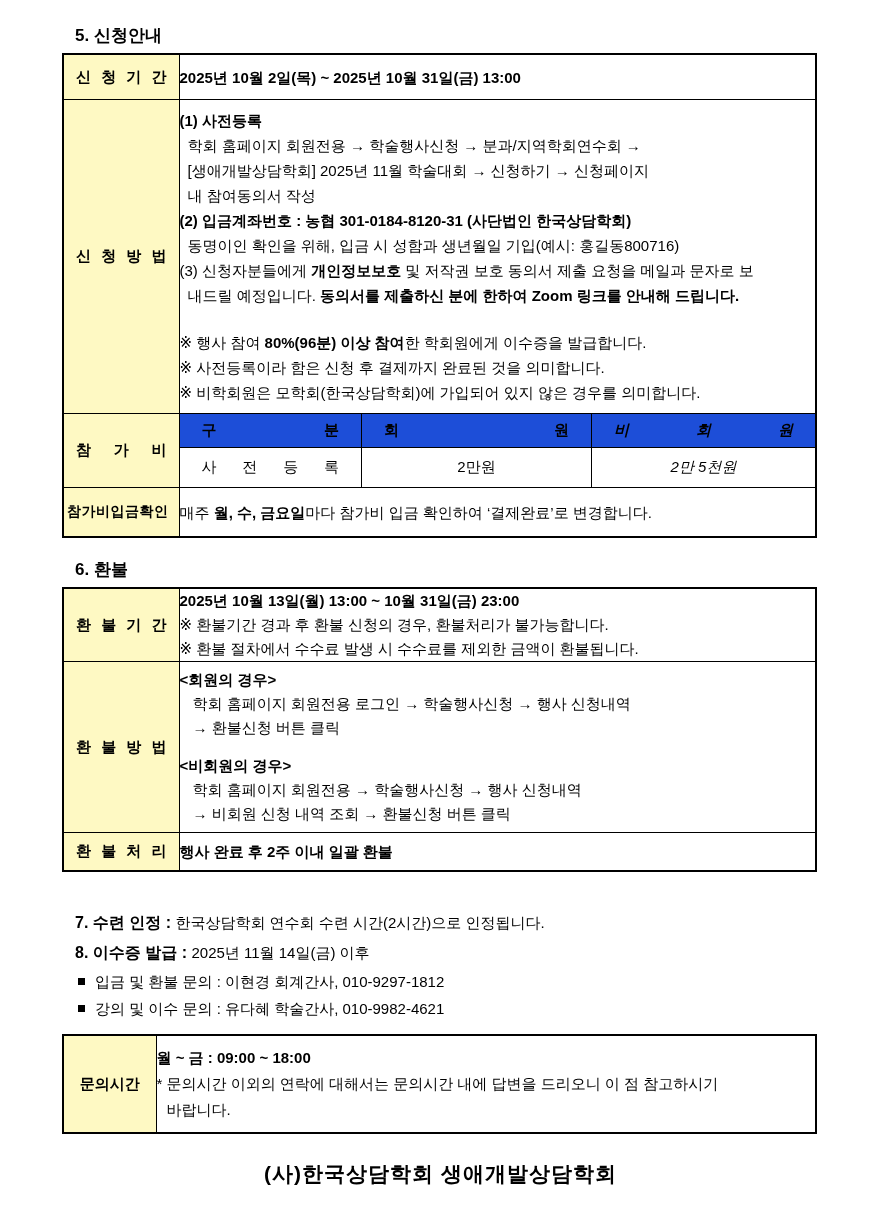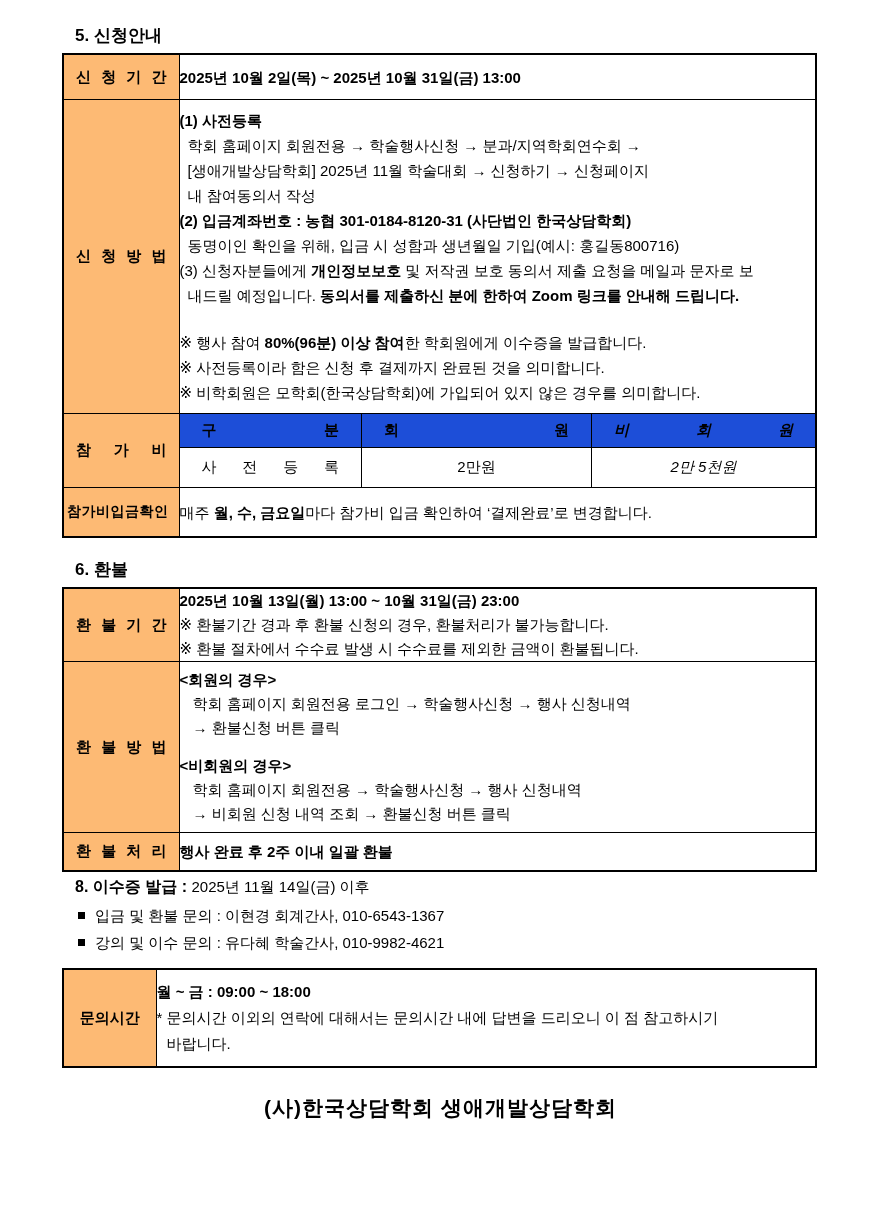--- a/index.html
+++ b/index.html
@@ -5,21 +5,21 @@
   html,body{margin:0;padding:0;background:#ffffff;}
   body{width:881px;font-family:"Liberation Sans","DejaVu Sans",sans-serif;color:#000;}
   .page{position:relative;width:881px;height:1230px;overflow:hidden;background:#fff;}
   .sec-head{font-weight:bold;font-size:17px;margin:0 0 6px 75px;}
   .sec-head.first{padding-top:24px;}
   .sec-head.h6{margin-top:20px;}
 
   table.doc{border-collapse:collapse;table-layout:fixed;margin-left:62px;width:755px;
             border:2px solid #000;font-size:15px;}
   table.doc td{border:1px solid #000;vertical-align:middle;padding:0;}
-  td.lbl{background:#fdba74;font-weight:bold;margin-top:16px;}
+  td.lbl{background:#fef9c3;font-weight:bold;margin-top:16px;}
   .dist{display:block;padding:0 12px;text-align:justify;text-align-last:justify;text-justify:inter-character;}
   .dist.tight{padding:0 3px;letter-spacing:0.5px;}
   td.cnt{padding:4px 12px;}
   .ln{line-height:25px;white-space:nowrap;}
   .t2 .ln{line-height:24px;}
   .bd{font-weight:bold;}
   .in1{padding-left:8px;}
   .in2{padding-left:5px;margin-left:8px;}
   .gap{height:22px;}
   .gap-s{height:14px;}
@@ -164,24 +164,25 @@
       <td class="lbl" style="height:37px">
         <span class="dist">환 불 처 리</span>
       </td>
       <td class="cnt">
         <div class="ln bd">행사 완료 후 2주 이내 일괄 환불</div>
       </td>
     </tr>
   </tbody>
     </table>
 
+  <div class="plain" style="margin-top:36px"><span class="lead">7. 수련 인정 : </span><span>한국상담학회 연수회 수련 시간(2시간)으로 인정됩니다.</span></div>
   <div class="plain"><span class="lead">8. 이수증 발급 : </span><span>2025년 11월 14일(금) 이후</span></div>
   <div class="bullet-row">
       <span class="sq"></span>
-      <span>입금 및 환불 문의 : 이현경 회계간사, 010-6543-1367</span>
+      <span>입금 및 환불 문의 : 이현경 회계간사, 010-9297-1812</span>
     </div>
   <div class="bullet-row">
       <span class="sq"></span>
       <span>강의 및 이수 문의 : 유다혜 학술간사, 010-9982-4621</span>
     </div>
 
   <table class="doc t3">
     <colgroup>
         <col style="width:93px">
         <col>

